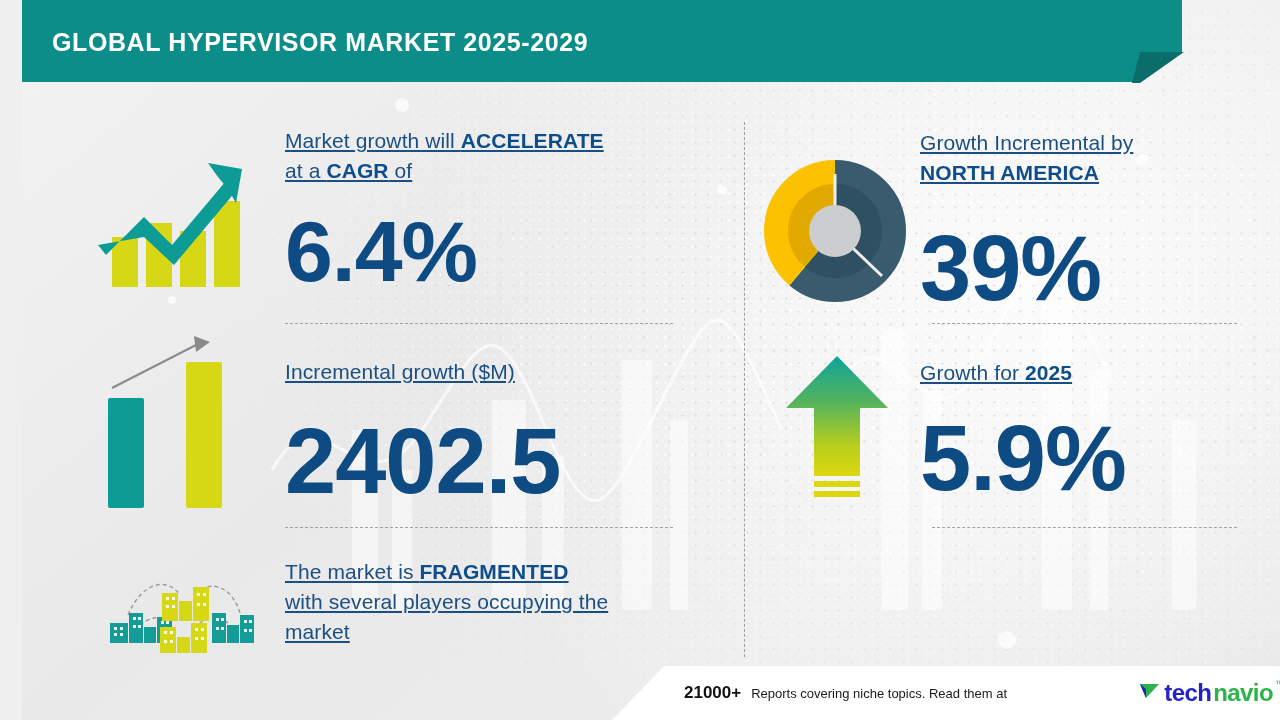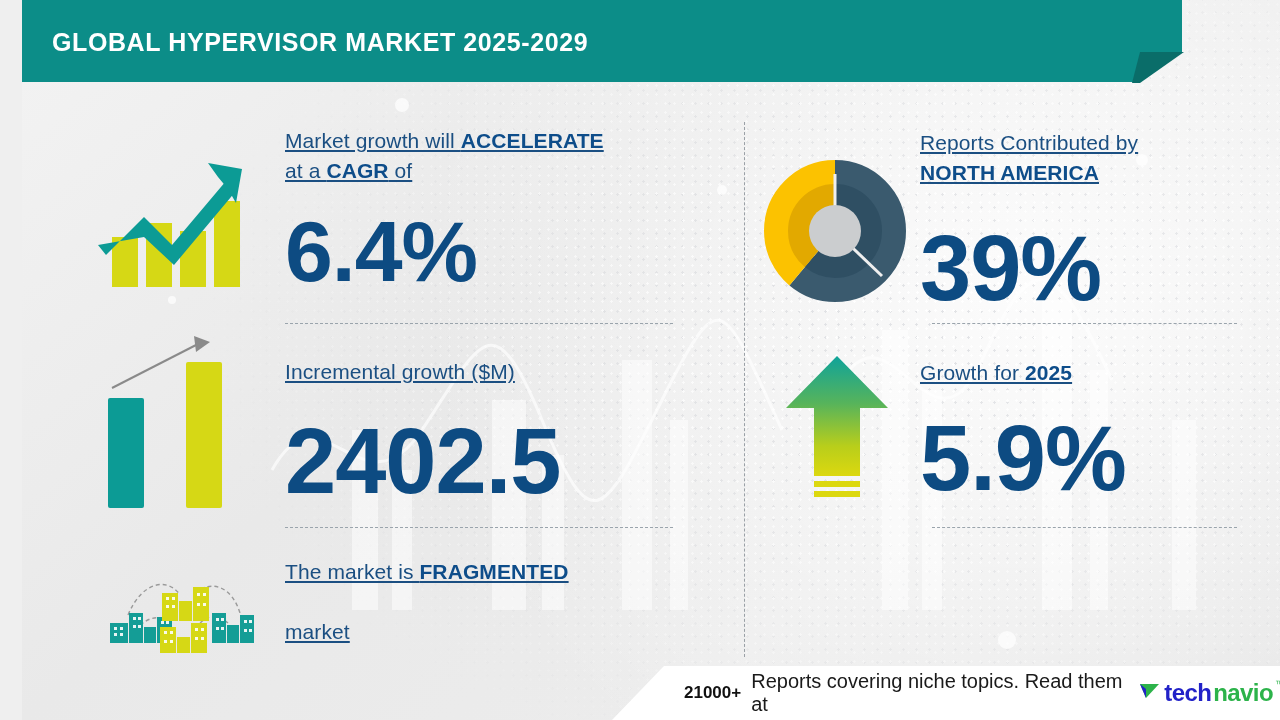--- a/index.html
+++ b/index.html
@@ -96,21 +96,21 @@
     position:absolute; right:0; bottom:0; width:690px; height:54px;
     background:#ffffff;
     clip-path:polygon(52px 0, 690px 0, 690px 54px, 0 54px);
   }
   .footer-content {
     position:absolute; right:4px; bottom:0; width:690px; height:54px;
     display:flex; align-items:center; gap:10px;
     padding-left:76px; padding-right:14px;
   }
   .footer-count { font-size:17px; font-weight:bold; color:#111; }
-  .footer-text  { font-size:20px; color:#1a1a1a; flex:1; }
+  .footer-text  { font-size:13px; color:#1a1a1a; flex:1; }
   .logo { display:flex; align-items:flex-start; gap:2px; }
   .logo-word { font-size:24px; font-weight:bold; letter-spacing:-.6px; }
   .logo-tech { color:#2222c8; }
   .logo-navio { color:#2cb34a; }
   .logo-tm { font-size:9px; color:#2cb34a; vertical-align:super; }
 </style>
 </head>
 <body>
 
 <div id="infographic">
@@ -260,21 +260,21 @@
         <rect x="144" y="55" width="3" height="3"></rect>
           <rect x="149" y="55" width="3" height="3"></rect>
         <rect x="144" y="64" width="3" height="3"></rect>
           <rect x="149" y="64" width="3" height="3"></rect>
       </g>
     </svg>
   </div>
 
   <div class="label" style="position:absolute; left:263px; top:557px; width:420px;">
     <span>The market is </span><b>FRAGMENTED</b><br>
-    <br>
+    <span>with several players occupying the</span><br>
     <span>market</span>
   </div>
 
   <div class="icon-slot" style="left:742px; top:160px;">
     <svg width="142" height="142" viewBox="0 0 142 142">
 
       <circle cx="71" cy="71" r="52" fill="none" stroke="#3a5a6e" stroke-width="38" stroke-dasharray="199.3 127.4" transform="rotate(-90 71 71)"></circle>
       <circle cx="71" cy="71" r="52" fill="none" stroke="#fcc200" stroke-width="38" stroke-dasharray="127.4 199.3" stroke-dashoffset="-199.3" transform="rotate(-90 71 71)"></circle>
 
       <circle cx="71" cy="71" r="36" fill="none" stroke="#2f4f63" stroke-width="22" stroke-dasharray="137.9 88.3" transform="rotate(-90 71 71)"></circle>
@@ -283,21 +283,21 @@
       <g stroke="#efefef" stroke-width="3">
         <line x1="71" y1="71" x2="71" y2="14"></line>
         <line x1="71" y1="71" x2="118" y2="116"></line>
       </g>
 
       <circle cx="71" cy="71" r="26" fill="#cbcdcf"></circle>
     </svg>
   </div>
 
   <div class="label" style="position:absolute; left:898px; top:128px; width:330px;">
-    <span>Reports Contributed by</span><br>
+    <span>Growth Incremental by</span><br>
     <b>NORTH AMERICA</b>
   </div>
   <div class="bignum size-b" style="position:absolute; left:898px; top:222px;">39%</div>
 
   <div class="icon-slot" style="left:760px; top:352px;">
     <svg width="110" height="152" viewBox="0 0 110 152">
       <defs>
         <linearGradient id="arrowGrad" x1="0" y1="0" x2="0" y2="1">
           <stop offset="0%" stop-color="#0fa39a"></stop>
           <stop offset="40%" stop-color="#58b45a"></stop>

